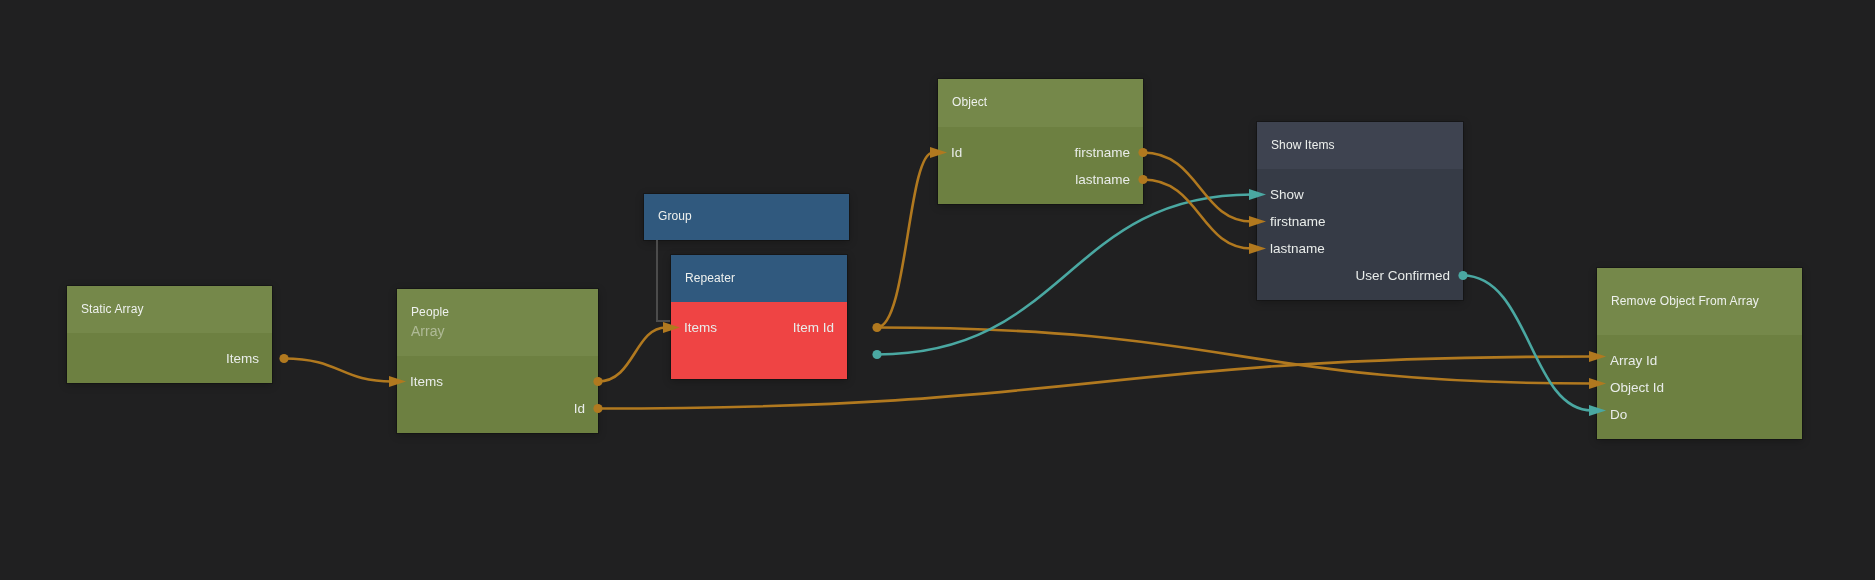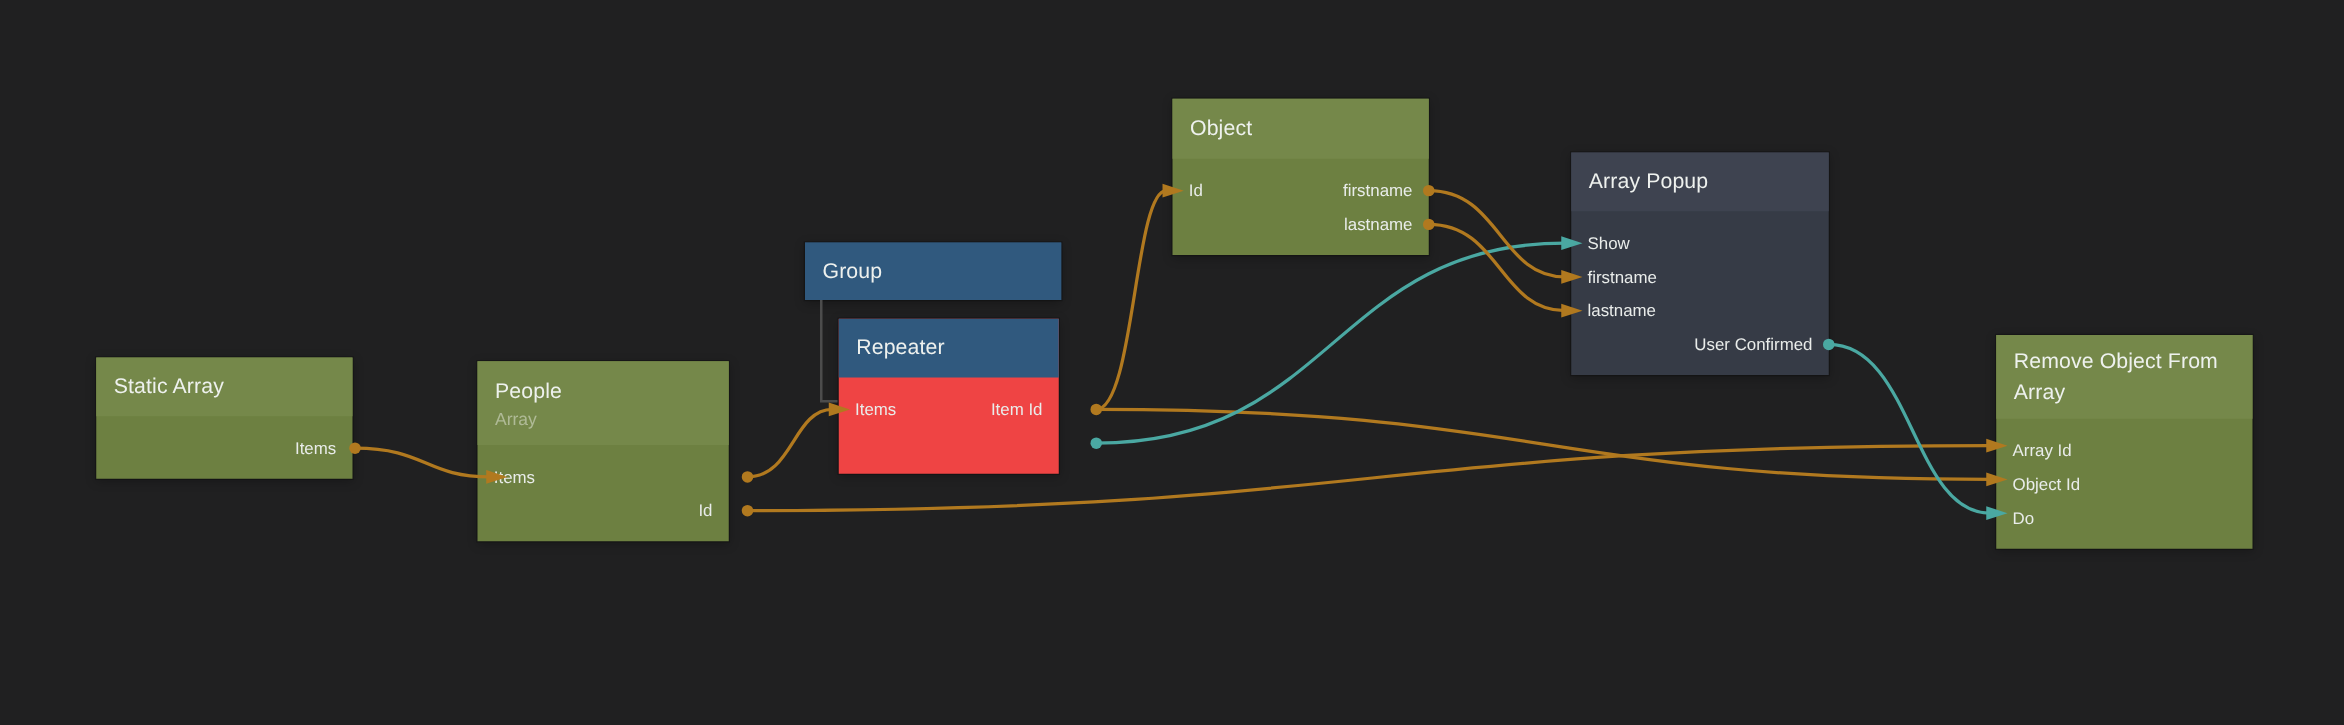--- a/index.html
+++ b/index.html
@@ -18,21 +18,21 @@
   }
   .node-header{
     display:flex;
     flex-direction:column;
     justify-content:center;
     padding:0 14px;
     box-sizing:border-box;
   }
   .node-title{
     color:#eef1ee;
-    font-size:17px;
+    font-size:12px;
     line-height:1.42;
     letter-spacing:0.1px;
     white-space:pre-line;
   }
   .node-subtitle{
     color:rgba(255,255,255,0.42);
     font-size:14px;
     line-height:1.25;
     margin-top:2px;
   }
@@ -84,31 +84,31 @@
       <circle cx="1143" cy="179.5" r="4.6" fill="#b1791f"></circle>
       <polygon points="1249,189 1249,200 1266,194.5" fill="#4aa8a2"></polygon>
       <polygon points="1249,216 1249,227 1266,221.5" fill="#b1791f"></polygon>
       <polygon points="1249,243 1249,254 1266,248.5" fill="#b1791f"></polygon>
       <circle cx="1463" cy="275.5" r="4.6" fill="#4aa8a2"></circle>
       <polygon points="1589,351 1589,362 1606,356.5" fill="#b1791f"></polygon>
       <polygon points="1589,378 1589,389 1606,383.5" fill="#b1791f"></polygon>
       <polygon points="1589,405 1589,416 1606,410.5" fill="#4aa8a2"></polygon>
     </svg>
   <div id="nodes">
-      <div class="node" style="left: 77px; top: 286px; width: 205px; height: 97px; background: rgb(109, 128, 65);">
+      <div class="node" style="left: 67px; top: 286px; width: 205px; height: 97px; background: rgb(109, 128, 65);">
         <div class="node-header" style="height: 47px; background: rgb(117, 136, 74);">
           <div class="node-title">Static Array</div>
         </div>
         <div class="node-body">
           <div class="port-row">
             <span class="port-label-right">Items</span>
           </div>
         </div>
       </div>
-      <div class="node" style="left: 382px; top: 289px; width: 201px; height: 144px; background: rgb(109, 128, 65);">
+      <div class="node" style="left: 397px; top: 289px; width: 201px; height: 144px; background: rgb(109, 128, 65);">
         <div class="node-header" style="height: 67px; background: rgb(117, 136, 74);">
           <div class="node-title">People</div>
           <div class="node-subtitle">Array</div>
         </div>
         <div class="node-body">
           <div class="port-row">
             <span class="port-label-left">Items</span>
           </div>
           <div class="port-row">
             <span class="port-label-right">Id</span>
@@ -140,21 +140,21 @@
             <span class="port-label-left">Id</span>
             <span class="port-label-right">firstname</span>
           </div>
           <div class="port-row">
             <span class="port-label-right">lastname</span>
           </div>
         </div>
       </div>
       <div class="node" style="left: 1257px; top: 122px; width: 206px; height: 178px; background: rgb(54, 59, 70);">
         <div class="node-header" style="height: 47px; background: rgb(62, 67, 80);">
-          <div class="node-title">Array Popup</div>
+          <div class="node-title">Show Items</div>
         </div>
         <div class="node-body">
           <div class="port-row">
             <span class="port-label-left">Show</span>
           </div>
           <div class="port-row">
             <span class="port-label-left">firstname</span>
           </div>
           <div class="port-row">
             <span class="port-label-left">lastname</span>

